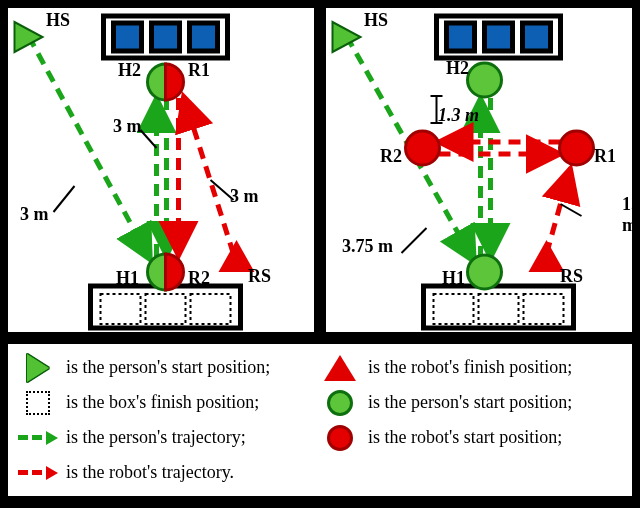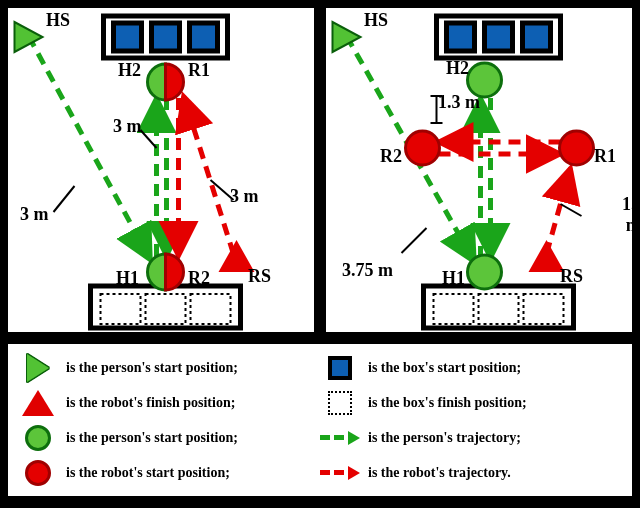--- a/index.html
+++ b/index.html
@@ -1,22 +1,22 @@
 <!DOCTYPE html>
 <html><head>
 <meta charset="utf-8">
 <style>
   * { box-sizing: border-box; }
   body { margin: 0; padding: 0; background: #fff; font-family: "Times New Roman", serif; }
   .wrap { width: 640px; height: 508px; position: relative; background: #000; padding: 5px; }
   .panels { display: flex; gap: 6px; height: 330px; }
-  .panel { flex: 1; background: #fff; position: relative; border: 3px solid #000; text-align: center; }
+  .panel { flex: 1; background: #fff; position: relative; border: 3px solid #000; }
   .legend { background: #fff; margin-top: 6px; height: 158px; border: 3px solid #000; display: grid; grid-template-columns: 1fr 1fr; grid-template-rows: repeat(4,1fr); padding: 6px 10px; }
   .legend-row { display: flex; align-items: center; gap: 8px; }
-  .legend-row .txt { font-size: 14px; font-weight: bold; }
+  .legend-row .txt { font-size: 18px; font-weight: normal; }
   .sym { width: 40px; display: flex; align-items: center; justify-content: center; }
   
   .tri-right { width:0; height:0; border-top:14px solid transparent; border-bottom:14px solid transparent; border-left:22px solid #52c234; filter: drop-shadow(1px 0 0 #0a5f0a) drop-shadow(-1px 0 0 #0a5f0a) drop-shadow(0 1px 0 #0a5f0a) drop-shadow(0 -1px 0 #0a5f0a); }
   .tri-up { width:0; height:0; border-left:16px solid transparent; border-right:16px solid transparent; border-bottom:26px solid #e00000; }
   .circ { width:26px; height:26px; border-radius:50%; border:3px solid; }
   .circ.green { background:#5cc53a; border-color:#0d6f0d; }
   .circ.red { background:#e40000; border-color:#a00000; }
   .box-start { width:24px; height:24px; background:#0d5fb3; border:4px solid #000; }
   .box-fin { width:24px; height:24px; border:2px dotted #000; }
   .dash-arrow { width:40px; display:flex; align-items:center; }
@@ -138,42 +138,36 @@
 
         <line x1="110" y1="115" x2="110" y2="88" stroke="#000" stroke-width="2"></line>
         <line x1="104" y1="115" x2="116" y2="115" stroke="#000" stroke-width="2"></line>
         <line x1="104" y1="88" x2="116" y2="88" stroke="#000" stroke-width="2"></line>
 
         <line x1="75" y1="245" x2="100" y2="220" stroke="#000" stroke-width="2"></line>
         <line x1="255" y1="208" x2="234" y2="196" stroke="#000" stroke-width="2"></line>
       </svg>
       <span class="abs label" style="left:38px; top:2px;">HS</span>
       <span class="abs label" style="left:120px; top:50px;">H2</span>
-      <span class="abs label" style="left:112px; top:84px;">1.3 m</span>
+      <span class="abs label" style="left:112px; top:97px;font-style:italic;">1.3 m</span>
       <span class="abs label" style="left:54px; top:138px;">R2</span>
       <span class="abs label" style="left:268px; top:138px;">R1</span>
       <span class="abs label" style="left:248px; top:186px;margin-left:48px;">1.8 m</span>
-      <span class="abs label" style="left:16px; top:252px;font-family:Liberation Serif, serif;">3.75 m</span>
+      <span class="abs label" style="left:16px; top:228px;font-family:Liberation Serif, serif;">3.75 m</span>
       <span class="abs label" style="left:116px; top:260px;">H1</span>
       <span class="abs label" style="left:234px; top:258px;">RS</span>
     </div>
   </div>
 
   <div class="legend">
     <div class="legend-row">
       <div class="sym">
           <div class="tri-right"></div>
         </div>
       <span class="txt">is the person's start position;</span>
-    </div>
-    <div class="legend-row">
-      <div class="sym">
-          <div class="box-start"></div>
-        </div>
-      <span class="txt">is the box's start position;</span>
     </div>
     <div class="legend-row">
       <div class="sym">
           <div class="tri-up"></div>
         </div>
       <span class="txt">is the robot's finish position;</span>
     </div>
     <div class="legend-row">
       <div class="sym">
           <div class="box-fin"></div>

